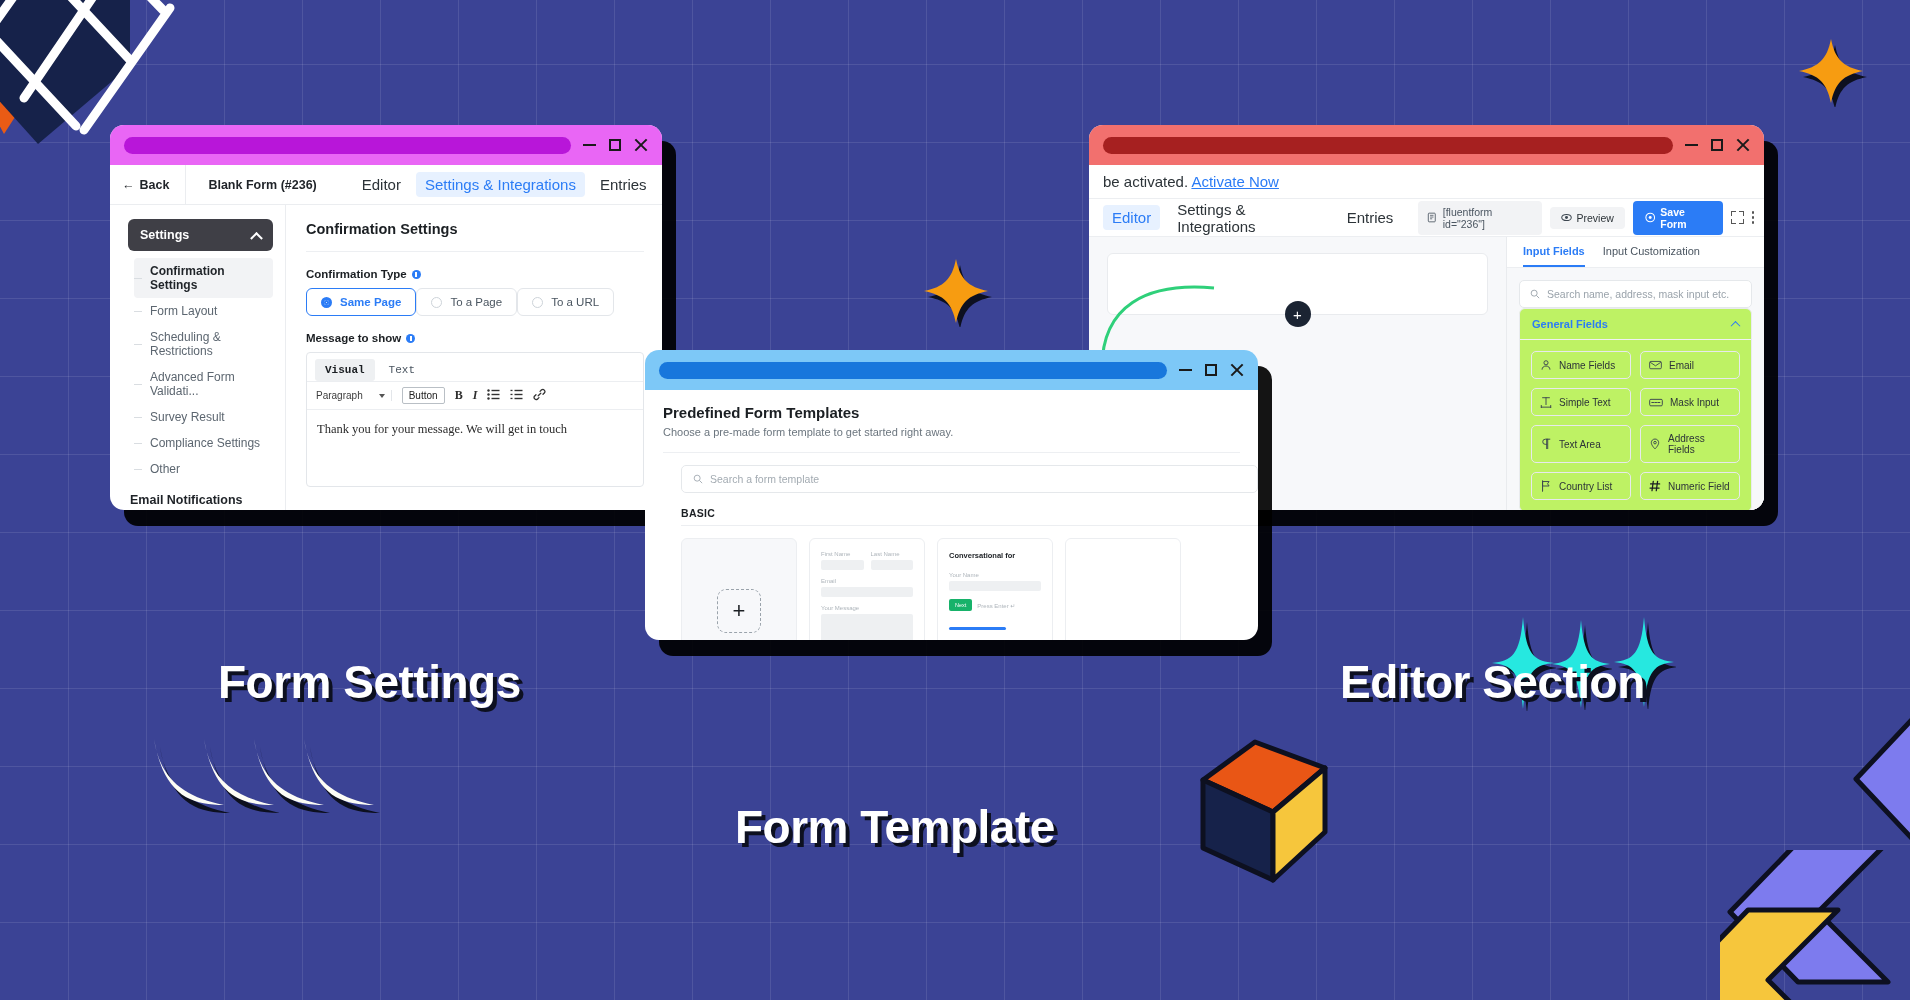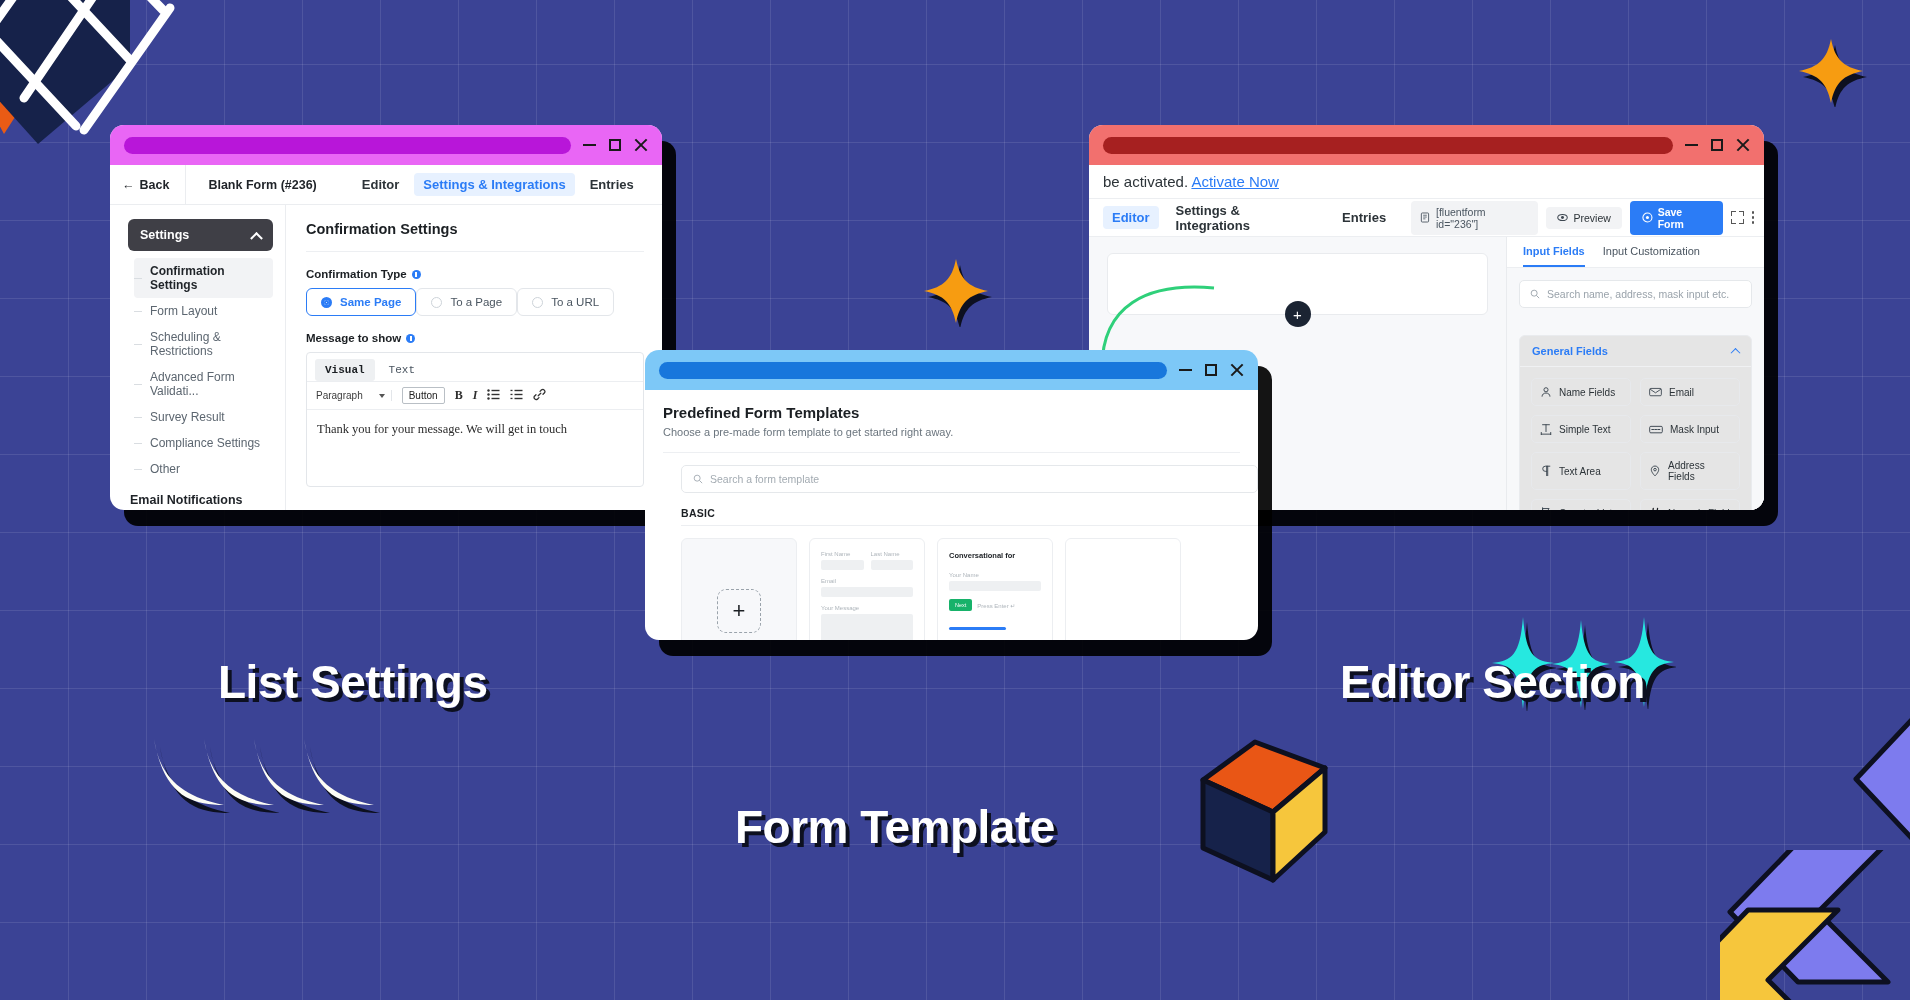--- a/index.html
+++ b/index.html
@@ -73,21 +73,21 @@
     display: flex; align-items: center;
     height: 40px;
     border-bottom: 1px solid #ebedf0;
     padding-left: 12px;
     font-size: 12.5px;
     color: #1f2328;
   }
   .fs-back { display:flex; align-items:center; gap:5px; font-weight:600; padding-right:16px; }
   .fs-formname { font-weight:600; padding: 0 22px; border-left:1px solid #ebedf0; height:100%; display:flex; align-items:center;}
   .fs-tabs { display:flex; align-items:center; gap: 6px; margin-left: 14px; }
-  .fs-tab { padding: 4px 9px; border-radius:4px; font-weight:700; font-size:13px; color:#2c3338;}
+  .fs-tab { padding: 4px 9px; border-radius:4px; font-weight:400; font-size:15px; color:#2c3338;}
   .fs-tab.active { background:#e7f1ff; color:#2b7cf6; }
 
   .fs-body { display:flex; height: calc(100% - 80px); }
   .fs-side { width: 175px; padding: 14px 12px 0 18px; }
   .fs-accordion {
     background:#3f3f46; color:#fff; border-radius:6px;
     padding: 9px 12px; font-size:12.5px; font-weight:600;
     display:flex; align-items:center; justify-content:space-between;
   }
   .chev-up { width:9px; height:9px; border-left:2px solid #fff; border-top:2px solid #fff; transform: rotate(45deg) translate(2px,2px);}
@@ -156,21 +156,21 @@
   .canvas-card { background:#fff; border:1px solid #e9ebee; border-radius:6px; height:62px; position:relative;}
   .plus-circle { position:absolute; left:50%; top:100%; transform:translate(-50%,-50%); width:26px;height:26px;border-radius:50%;background:#1b2433;color:#fff;display:flex;align-items:center;justify-content:center;font-size:15px;font-weight:300;}
   .green-arc { position:absolute; left:-10px; top:22px; }
 
   .ed-panel { width: 258px; background:#fff; border-left:1px solid #e9ebee; }
   .panel-tabs { display:flex; gap:18px; padding: 8px 16px 0; border-bottom:1px solid #eceef1; }
   .panel-tab { font-size:11px; padding-bottom:8px; color:#4a5560; }
   .panel-tab.on { color:#2b7cf6; font-weight:600; border-bottom:2px solid #2b7cf6; }
   .panel-inner { padding: 12px 12px 0; background:#f7f8fa; height: calc(100% - 32px); }
   .panel-search { display:flex; align-items:center; gap:7px; background:#fff; border:1px solid #e5e8eb; border-radius:5px; padding:7px 10px; font-size:10.5px; color:#9aa3ab;}
-  .panel-sec { background:#e5e5e5; border:1px solid #e9ebee; border-radius:6px; margin-top:27px; }
+  .panel-sec { background:#bef264; border:1px solid #e9ebee; border-radius:6px; margin-top:0; }
   .panel-sec-hd { display:flex; align-items:center; justify-content:space-between; padding:9px 12px; border-bottom:1px solid #f0f1f3;}
   .panel-sec-hd b { font-size:11px; color:#2b7cf6; }
   .chev-sm { width:7px;height:7px;border-left:1.6px solid #2b7cf6;border-top:1.6px solid #2b7cf6;transform:rotate(45deg) translate(1px,1px);}
   .field-grid { display:grid; grid-template-columns:1fr 1fr; gap:9px; padding: 11px; }
   .field-chip { display:flex; align-items:center; gap:7px; border:1px solid #e7e9ec; border-radius:5px; padding:7px 8px; font-size:10px; color:#2c3338;}
   .field-chip svg { flex:none; }
 
   
   #winTpl { left: 645px; top: 350px; width: 613px; height: 290px; z-index: 30;}
   #winTpl .titlebar { background: #7dc8f7; }
@@ -628,17 +628,17 @@
               <div class="prog"></div>
             </div>
           </div>
 
           <div class="tpl-card"></div>
         </div>
       </div>
     </div>
   </div>
 
-  <div class="biglbl" style="left:218px;top:655px;">List Settings</div>
+  <div class="biglbl" style="left:218px;top:655px;">Form Settings</div>
   <div class="biglbl" style="left:1340px;top:655px;">Editor Section</div>
   <div class="biglbl" style="left:735px;top:800px;">Form Template</div>
 
 </div>
 
 </body></html>

